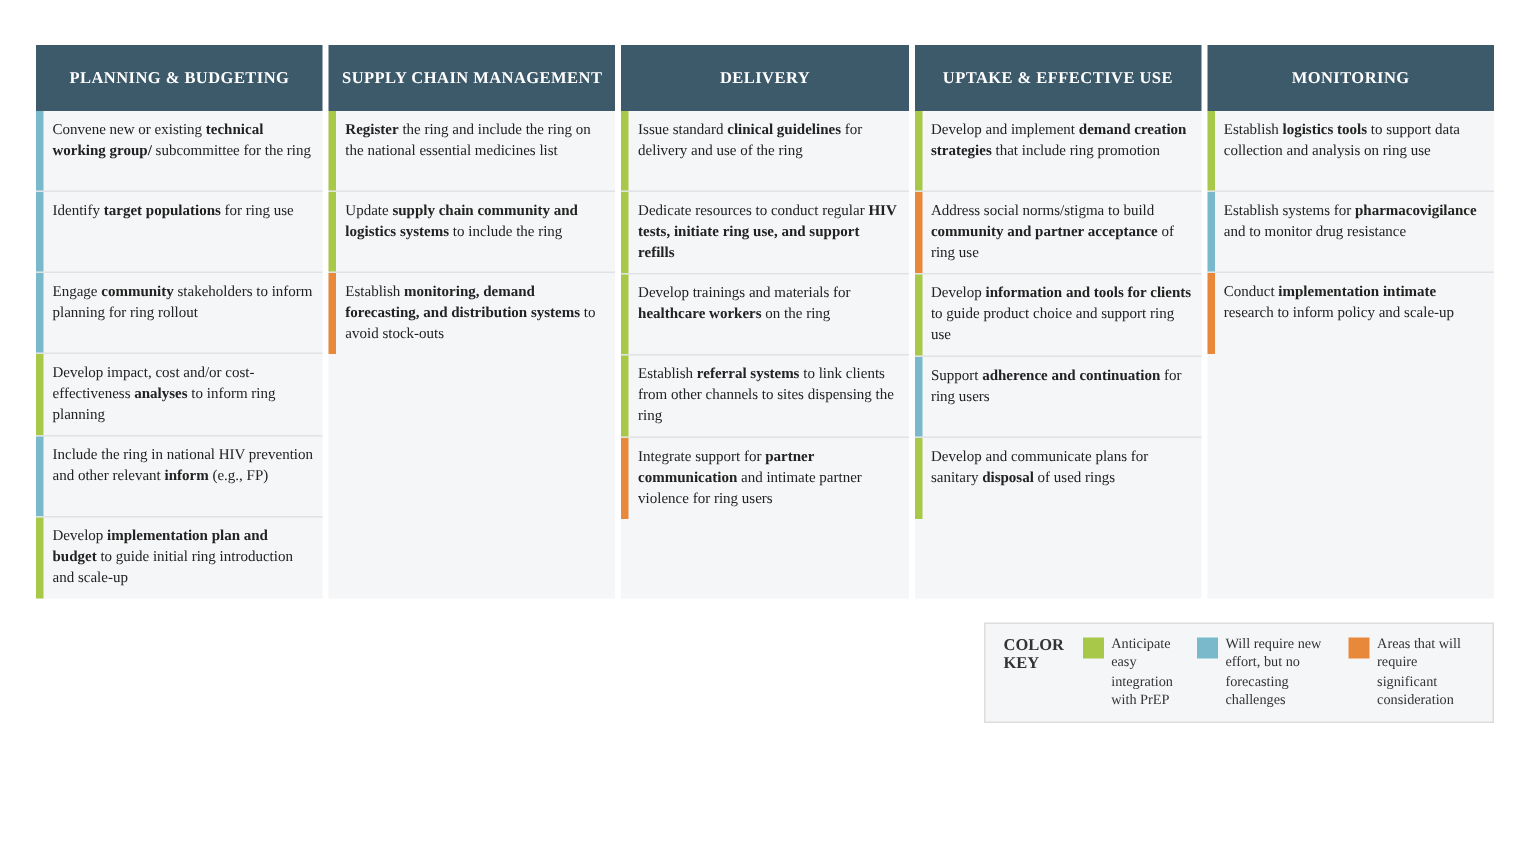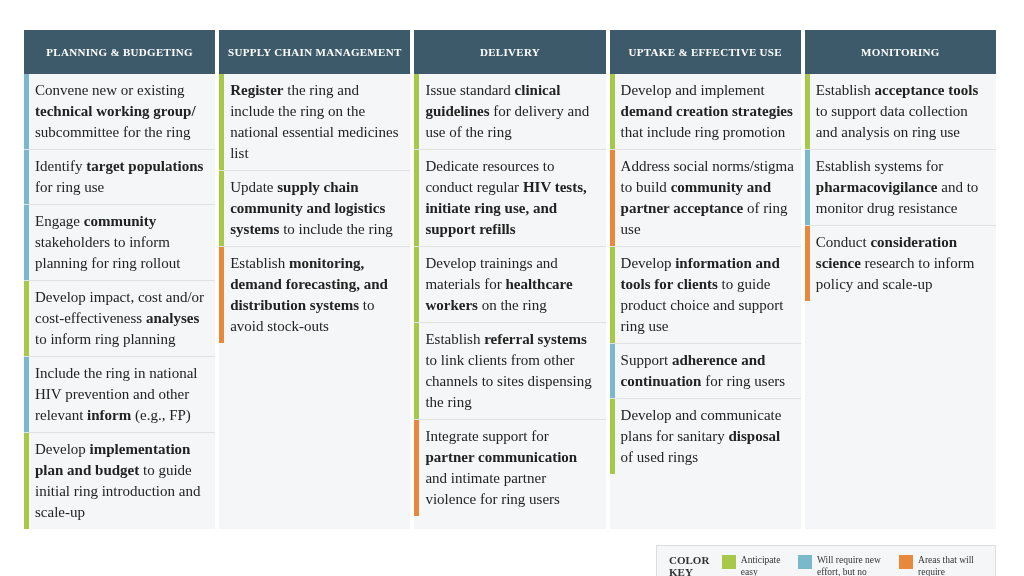--- a/index.html
+++ b/index.html
@@ -74,21 +74,21 @@
     }
     .item-bar {
       width: 5px;
       min-height: 100%;
       flex-shrink: 0;
     }
     .bar-green { background: #a8c84a; }
     .bar-blue { background: #7ab8cc; }
     .bar-orange { background: #e8883a; }
     .item-text {
-      font-size: 15px;
+      font-size: 10px;
       color: #222;
       padding: 6px 6px 6px 6px;
       line-height: 1.4;
       flex: 1;
     }
     .item-text b { font-weight: bold; }
     .color-key {
       margin-top: 10px;
       display: flex;
       align-items: flex-start;
@@ -239,29 +239,29 @@
             <div class="item-bar bar-green"></div>
             <div class="item-text">Develop and communicate plans for sanitary <b>disposal</b> of used rings</div>
           </div>
         </div>
       </div>
       <div class="col">
         <div class="col-header">MONITORING</div>
         <div class="col-body">
           <div class="item">
             <div class="item-bar bar-green"></div>
-            <div class="item-text">Establish <b>acceptance tools</b> to support data collection and analysis on ring use</div>
+            <div class="item-text">Establish <b>logistics tools</b> to support data collection and analysis on ring use</div>
           </div>
           <div class="item">
             <div class="item-bar bar-blue"></div>
             <div class="item-text">Establish systems for <b>pharmacovigilance</b> and to monitor drug resistance</div>
           </div>
           <div class="item">
             <div class="item-bar bar-orange"></div>
-            <div class="item-text">Conduct <b>consideration science</b> research to inform policy and scale-up</div>
+            <div class="item-text">Conduct <b>implementation intimate</b> research to inform policy and scale-up</div>
           </div>
         </div>
       </div>
     </div>
 
   <div class="bottom-area">
     <div class="color-key" id="color-key">
         <div class="color-key-title">COLOR KEY</div>
         <div class="color-key-items">
           <div class="ck-item">

